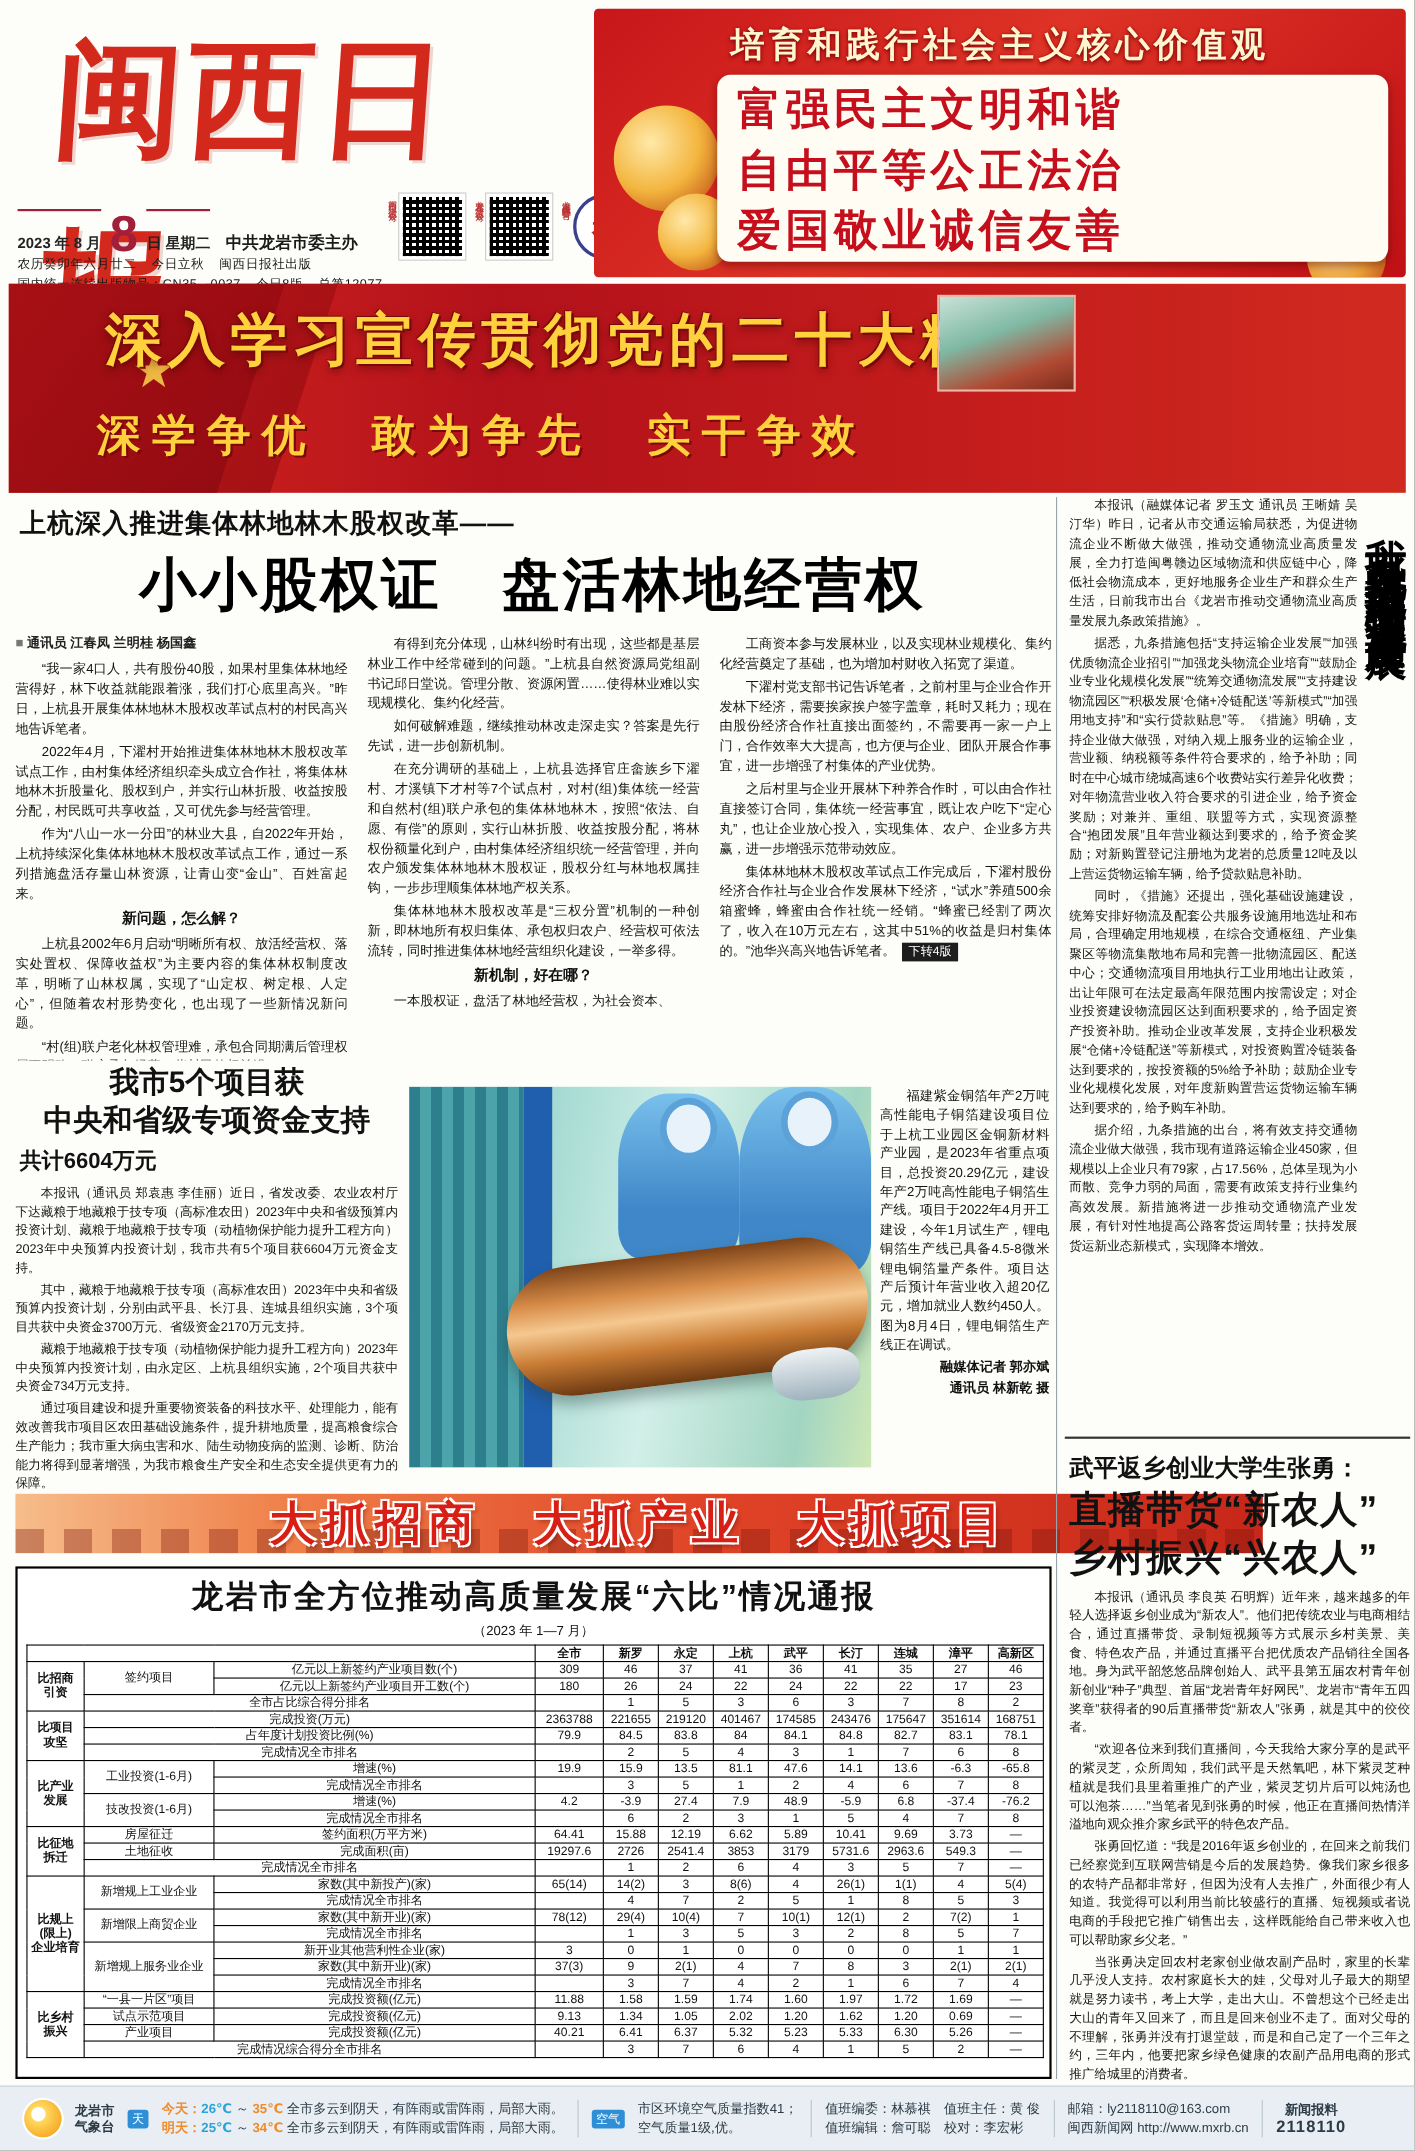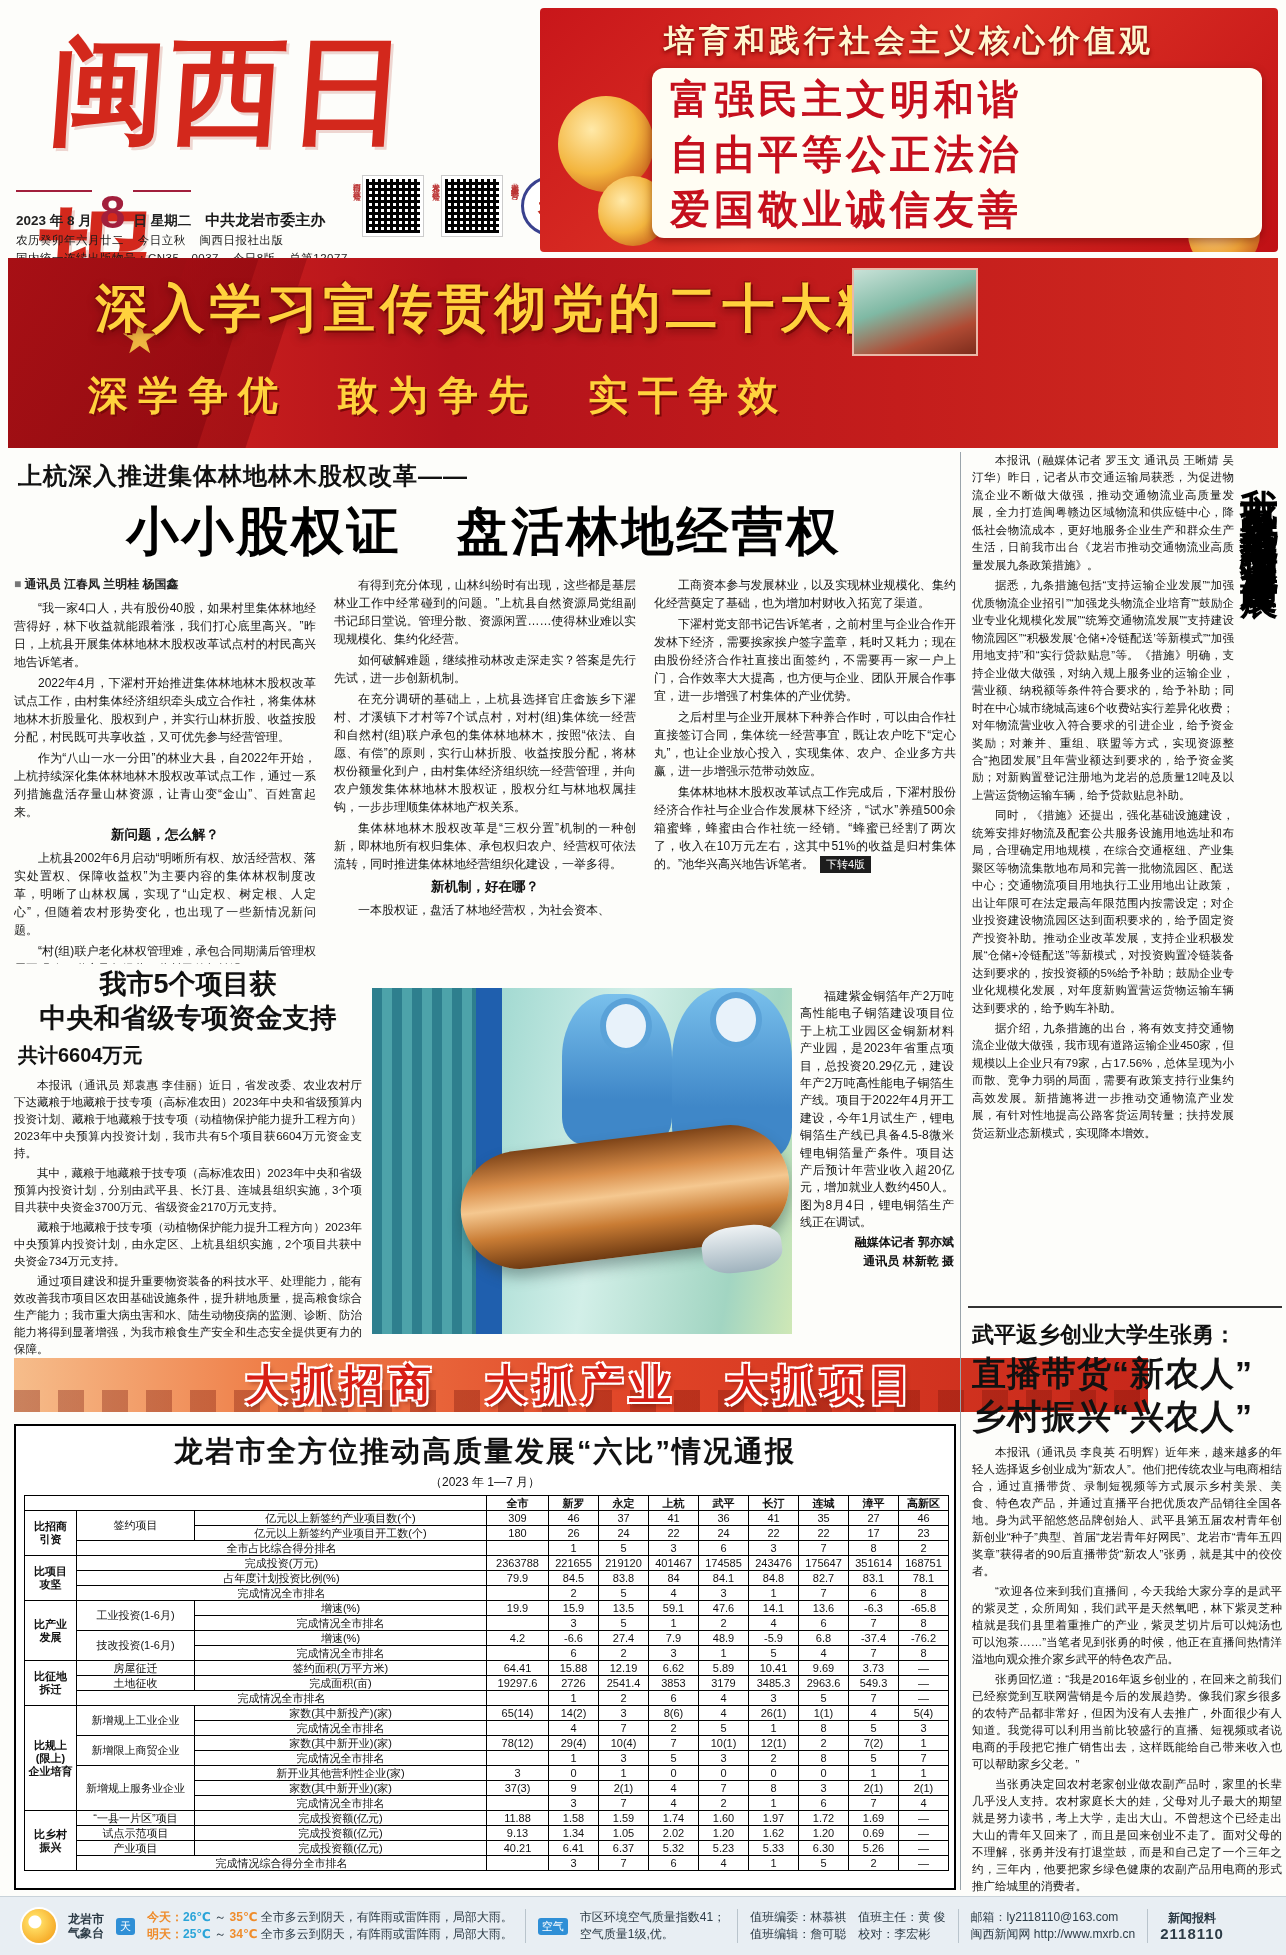--- a/index.html
+++ b/index.html
@@ -397,21 +397,21 @@
             <td class="val-cell">8</td>
           </tr>
           <tr>
             <td class="group-cell" rowspan="4">比产业
 发展</td>
             <td class="sub-cell" rowspan="2">工业投资(1-6月)</td>
             <td class="label-cell">增速(%)</td>
             <td class="val-cell">19.9</td>
             <td class="val-cell">15.9</td>
             <td class="val-cell">13.5</td>
-            <td class="val-cell">59.1</td>
+            <td class="val-cell">81.1</td>
             <td class="val-cell">47.6</td>
             <td class="val-cell">14.1</td>
             <td class="val-cell">13.6</td>
             <td class="val-cell">-6.3</td>
             <td class="val-cell">-65.8</td>
           </tr>
           <tr>
             <td class="label-cell">完成情况全市排名</td>
             <td class="val-cell"></td>
             <td class="val-cell">3</td>
@@ -420,21 +420,21 @@
             <td class="val-cell">2</td>
             <td class="val-cell">4</td>
             <td class="val-cell">6</td>
             <td class="val-cell">7</td>
             <td class="val-cell">8</td>
           </tr>
           <tr>
             <td class="sub-cell" rowspan="2">技改投资(1-6月)</td>
             <td class="label-cell">增速(%)</td>
             <td class="val-cell">4.2</td>
-            <td class="val-cell">-6.6</td>
+            <td class="val-cell">-3.9</td>
             <td class="val-cell">27.4</td>
             <td class="val-cell">7.9</td>
             <td class="val-cell">48.9</td>
             <td class="val-cell">-5.9</td>
             <td class="val-cell">6.8</td>
             <td class="val-cell">-37.4</td>
             <td class="val-cell">-76.2</td>
           </tr>
           <tr>
             <td class="label-cell">完成情况全市排名</td>
@@ -464,21 +464,21 @@
             <td class="val-cell">—</td>
           </tr>
           <tr>
             <td class="sub-cell" rowspan="1">土地征收</td>
             <td class="label-cell">完成面积(亩)</td>
             <td class="val-cell">19297.6</td>
             <td class="val-cell">2726</td>
             <td class="val-cell">2541.4</td>
             <td class="val-cell">3853</td>
             <td class="val-cell">3179</td>
-            <td class="val-cell">3485.3</td>
+            <td class="val-cell">5731.6</td>
             <td class="val-cell">2963.6</td>
             <td class="val-cell">549.3</td>
             <td class="val-cell">—</td>
           </tr>
           <tr>
             <td class="label-cell" colspan="2">完成情况全市排名</td>
             <td class="val-cell"></td>
             <td class="val-cell">1</td>
             <td class="val-cell">2</td>
             <td class="val-cell">6</td>

